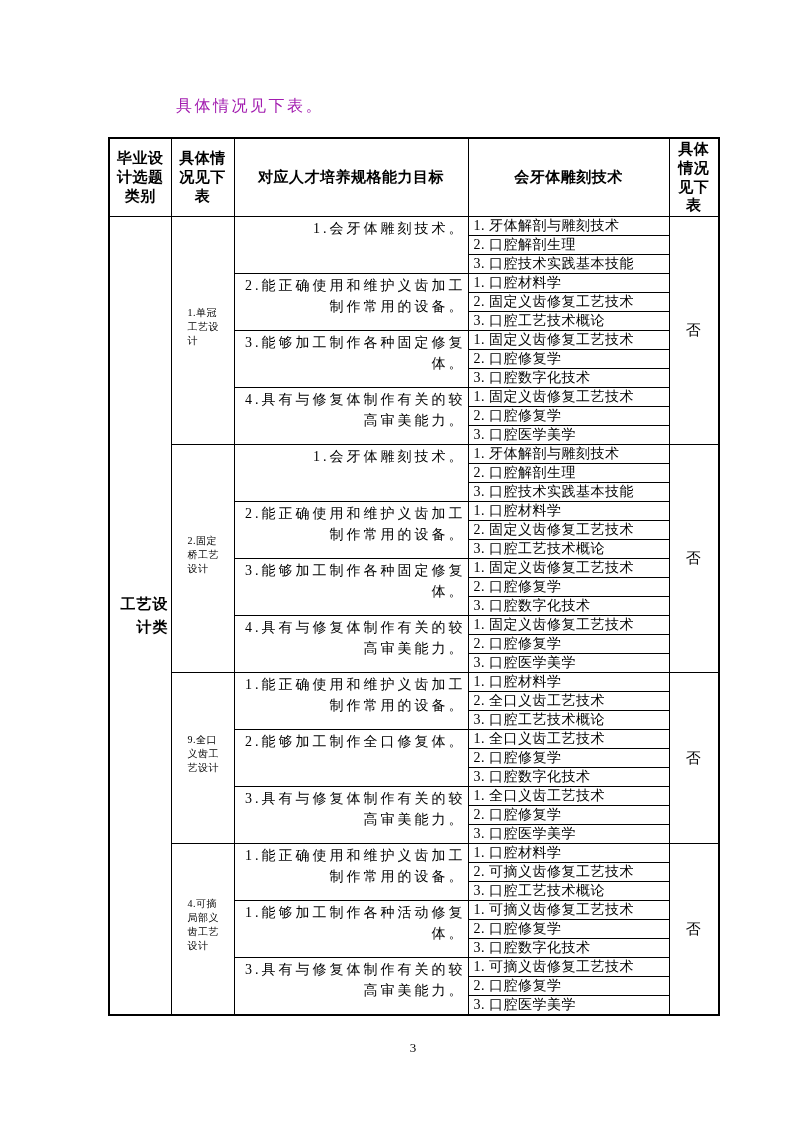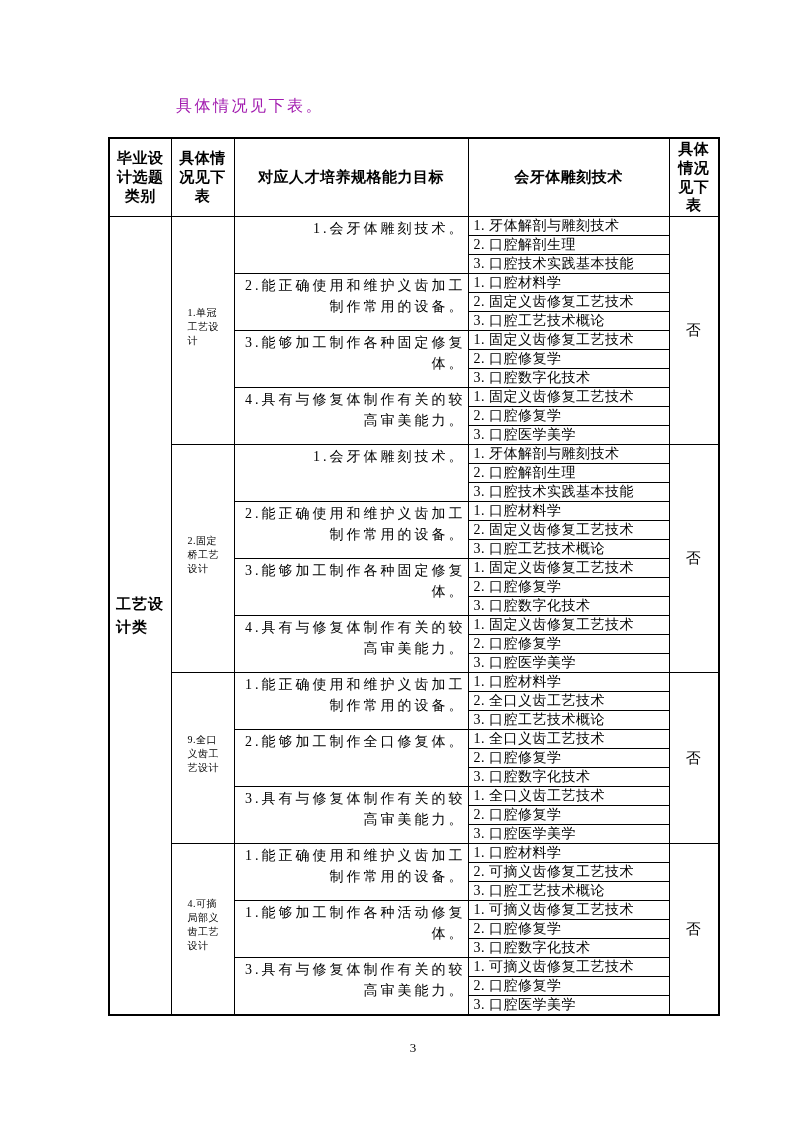--- a/index.html
+++ b/index.html
@@ -46,21 +46,21 @@
     text-align: center;
     vertical-align: middle;
     line-height: 1.25;
     padding: 1px 2px;
   }
   tr.course-row { height: 19px; }
   td.category-cell {
     font-weight: bold;
     font-size: 15px;
     letter-spacing: 1px;
-    text-align: left;
+    text-align: right;
     vertical-align: middle;
     padding: 0 2px 0 6px;
     line-height: 1.5;
   }
   td.topic-cell {
     font-size: 10px;
     letter-spacing: 0.5px;
     text-align: left;
     vertical-align: middle;
     padding: 0 10px 8px 16px;

